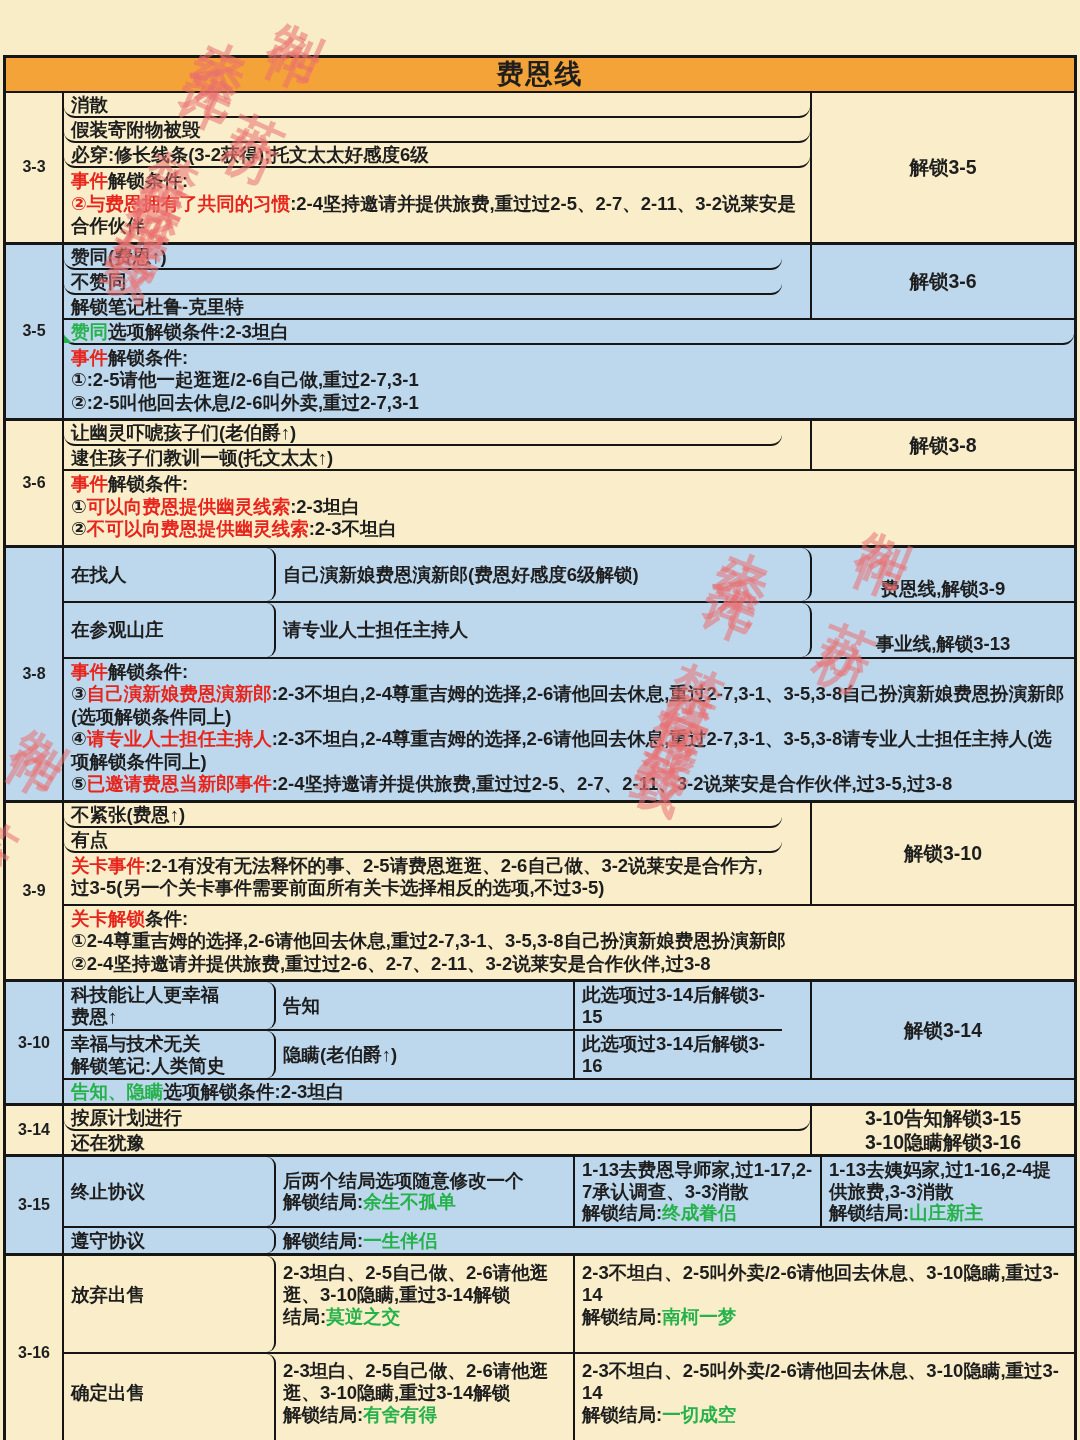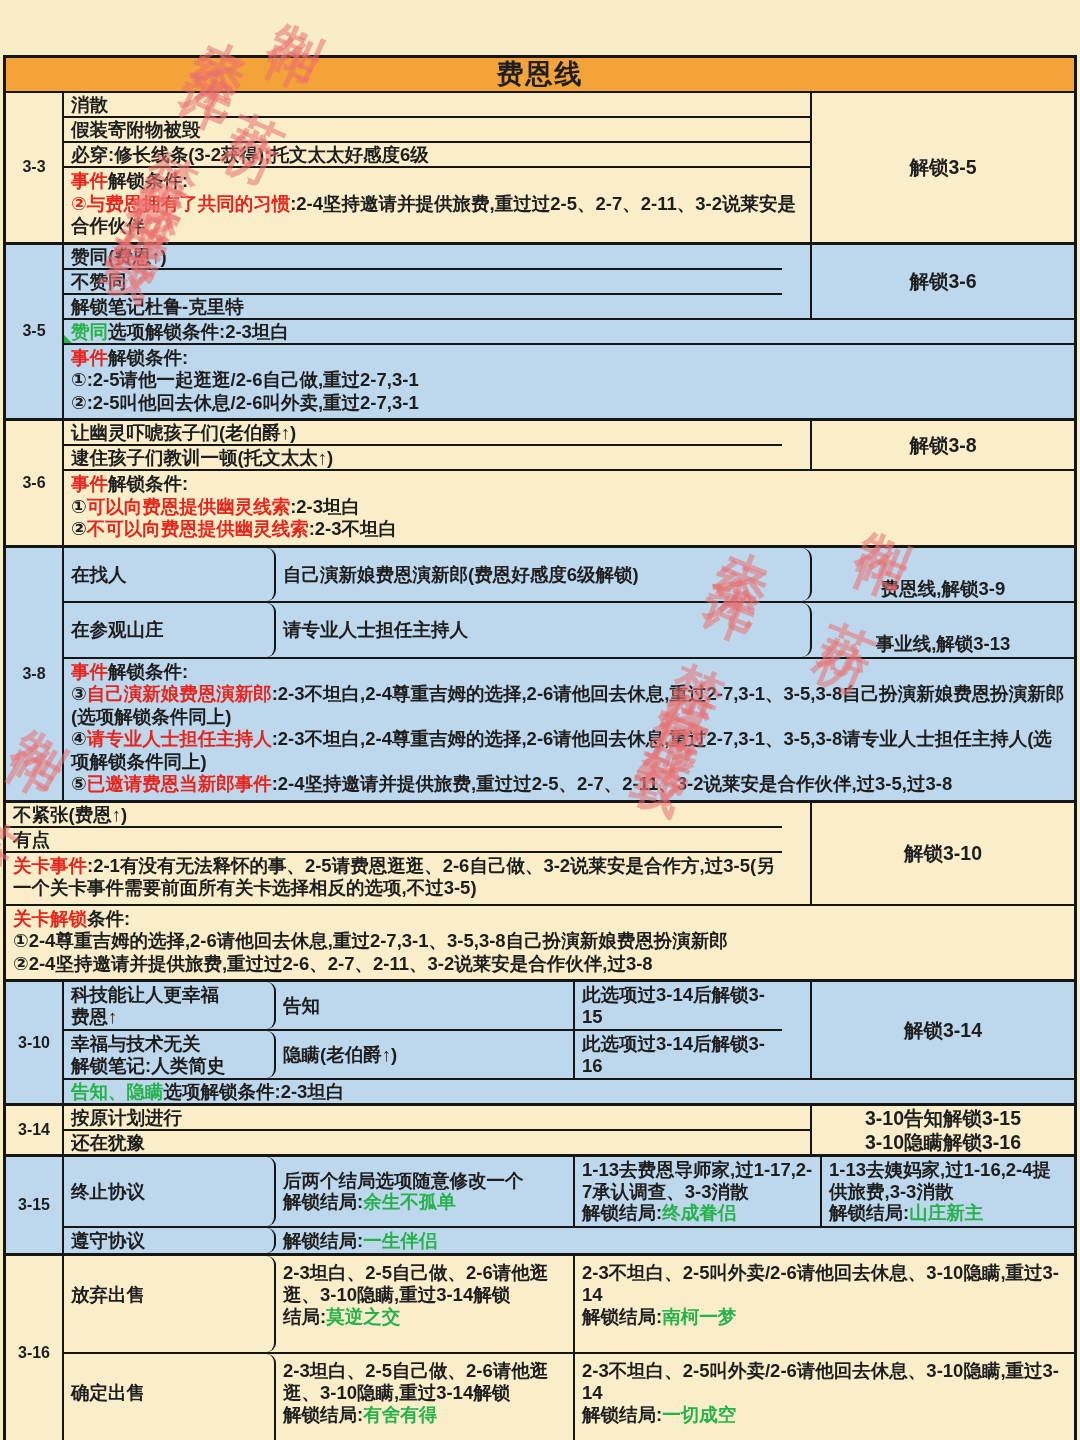--- a/index.html
+++ b/index.html
@@ -24,21 +24,21 @@
   .label{
     flex:0 0 56px;display:flex;align-items:center;justify-content:center;
     font-size:16px;border-right:2px solid #161616;
   }
   .body{flex:1;min-width:0;display:flex;flex-direction:column;}
   .partA{display:flex;align-items:stretch;}
   .partA.hasB{border-bottom:2px solid #161616;gap:28px;}
   .mid{flex:1;min-width:0;display:flex;flex-direction:column;}
   .row{
     padding:1px 7px;font-size:18.5px;line-height:21px;
-    border-bottom:2px solid #161616;word-break:break-all;position:relative;
+    border-bottom:2px solid #161616;word-break:break-all;position:relative;border-radius:11px;
   }
   .row.last{border-bottom:none;}
   .right{
     flex:0 0 262px;border-left:2px solid #161616;
     display:flex;flex-direction:column;align-items:center;justify-content:center;
     font-size:19.5px;text-align:center;line-height:24px;
   }
   .block{padding:2px 7px 4px 7px;font-size:18.5px;line-height:22.5px;word-break:break-all;}
   .bline{min-height:22px;}
   .r3{display:flex;align-items:stretch;border-bottom:2px solid #161616;}
@@ -165,20 +165,21 @@
       <div class="block">
         <div class="bline"><span class="red">事件</span><span>解锁条件:</span></div>
         <div><span>③</span><span class="red">自己演新娘费恩演新郎</span><span>:2-3不坦白,2-4尊重吉姆的选择,2-6请他回去休息,重过2-7,3-1、3-5,3-8自己扮演新娘费恩扮演新郎(选项解锁条件同上)</span></div>
         <div><span>④</span><span class="red">请专业人士担任主持人</span><span>:2-3不坦白,2-4尊重吉姆的选择,2-6请他回去休息,重过2-7,3-1、3-5,3-8请专业人士担任主持人(选项解锁条件同上)</span></div>
         <div><span>⑤</span><span class="red">已邀请费恩当新郎事件</span><span>:2-4坚持邀请并提供旅费,重过过2-5、2-7、2-11、3-2说莱安是合作伙伴,过3-5,过3-8</span></div>
       </div>
     </div>
   </div>
 
   <div class="section cream">
+    <div class="label">3-9</div>
     <div class="body">
       <div class="partA hasB">
         <div class="mid">
           <div class="row"><span>不紧张(费恩↑)</span></div>
           <div class="row"><span>有点</span></div>
           <div class="block">
             <span class="red">关卡事件</span><span>:2-1有没有无法释怀的事、2-5请费恩逛逛、2-6自己做、3-2说莱安是合作方,过3-5(另一个关卡事件需要前面所有关卡选择相反的选项,不过3-5)</span>
           </div>
         </div>
         <div class="right">

